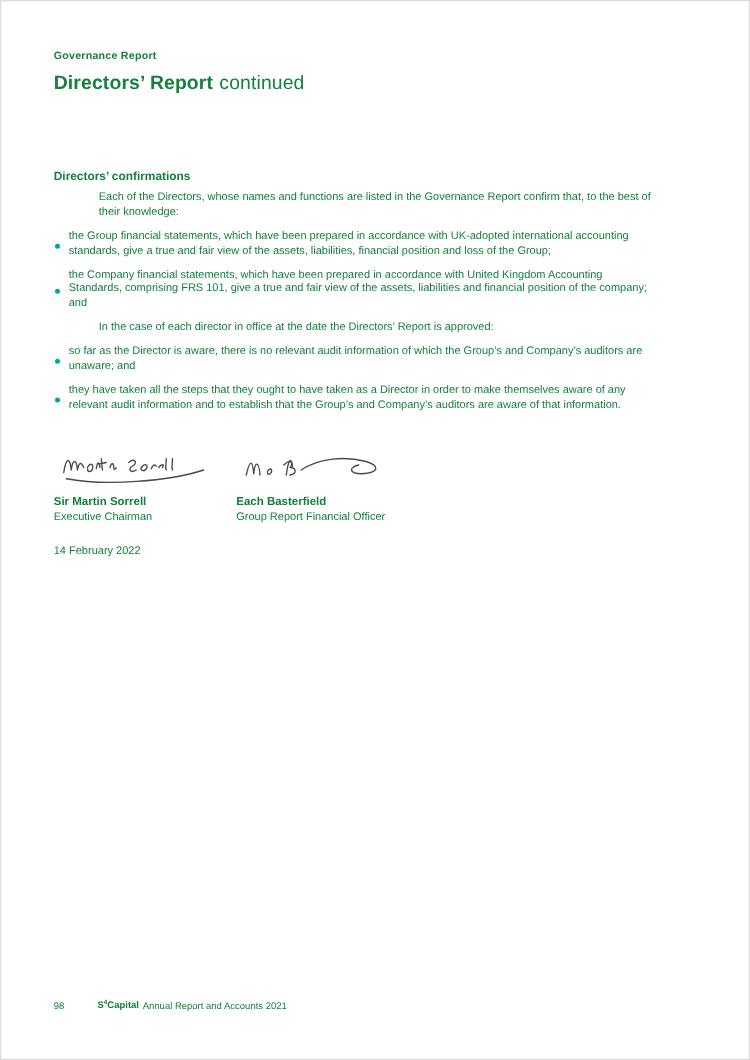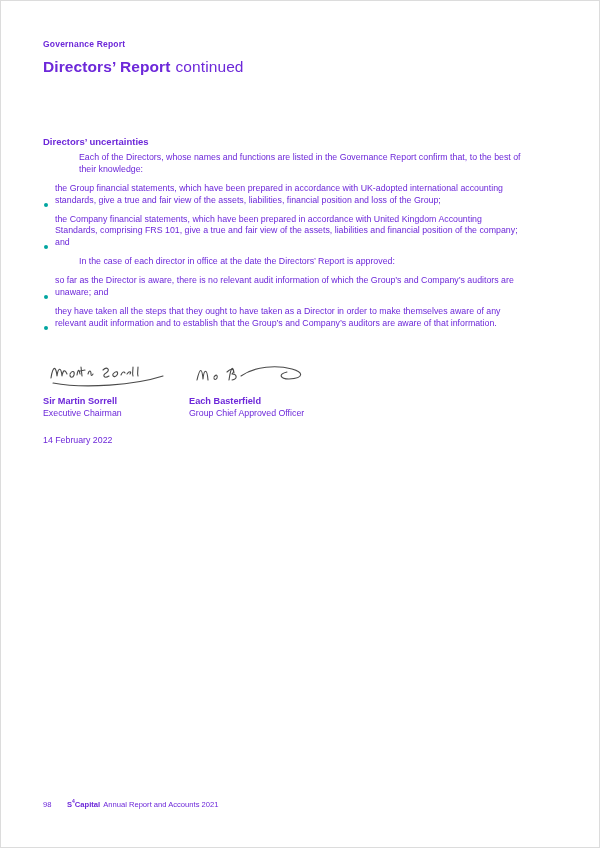--- a/index.html
+++ b/index.html
@@ -5,21 +5,21 @@
   * { box-sizing: border-box; margin: 0; padding: 0; }
   html, body { background: #f4f4f4; }
   .page {
     position: relative;
     width: 600px;
     height: 848px;
     margin: 0 auto;
     background: #ffffff;
     border: 1px solid #dcdcdc;
     font-family: "Liberation Sans", sans-serif;
-    color: #6d28d9;
+    color: #15803d;
     overflow: hidden;
   }
   .content {
     position: absolute;
     left: 42px;
     top: 38px;
     width: 482px;
   }
   .eyebrow {
     font-size: 8.5px;
@@ -48,21 +48,21 @@
     font-size: 8.8px;
     line-height: 1.35;
     margin-left: 36px;
   }
   ul.bullets {
     list-style: none;
     margin-top: 7px;
   }
   ul.bullets li {
     display: flex;
-    align-items: flex-end;
+    align-items: center;
     margin-bottom: 7px;
     font-size: 8.8px;
     line-height: 1.35;
   }
   ul.bullets li .dot {
     flex: none;
     width: 4px;
     height: 4px;
     border-radius: 50%;
     margin: 4px 7px 0 1px;
@@ -95,41 +95,41 @@
     font-size: 8.8px;
   }
   .footer {
     position: absolute;
     left: 42px;
     bottom: 38px;
     display: flex;
     align-items: baseline;
     font-size: 7.6px;
   }
-  .footer .page-num { width: 24px; }
+  .footer .page-num { width: 35px; }
   .footer .brand-bold { font-weight: bold; }
   .footer sup {
     font-size: 5px;
     vertical-align: super;
     font-weight: bold;
   }
   .footer .report-name { margin-left: 3px; }
 </style>
 </head>
 <body>
 
 <div class="page">
   <div class="content">
 
     <div class="eyebrow">Governance Report</div>
 
     <h1 class="doc-title"><span>Directors’ Report</span><span class="light">continued</span></h1>
 
     <div class="section">
-      <div class="section-heading">Directors’ uncertainties</div>
+      <div class="section-heading">Directors’ confirmations</div>
 
       <p class="body">Each of the Directors, whose names and functions are listed in the Governance Report confirm that, to the best of their knowledge:</p>
 
       <ul class="bullets">
         <li>
           <span class="dot" style="background: rgb(0, 165, 160);"></span>
           <span>the Group financial statements, which have been prepared in accordance with UK-adopted international accounting standards, give a true and fair view of the assets, liabilities, financial position and loss of the Group;</span>
         </li>
         <li>
           <span class="dot" style="background: rgb(0, 165, 160);"></span>
@@ -179,21 +179,21 @@
         </div>
       </div>
 
       <div class="names-row">
         <div class="name-col1">
           <div class="sig-name">Sir Martin Sorrell</div>
           <div class="sig-title">Executive Chairman</div>
         </div>
         <div class="name-col2">
           <div class="sig-name">Each Basterfield</div>
-          <div class="sig-title">Group Chief Approved Officer</div>
+          <div class="sig-title">Group Report Financial Officer</div>
         </div>
       </div>
 
       <div class="date-line">14 February 2022</div>
     </div>
   </div>
 
   <div class="footer">
     <span class="page-num">98</span>
     <span><span class="brand-bold">S</span><sup>4</sup><span class="brand-bold">Capital</span></span>

